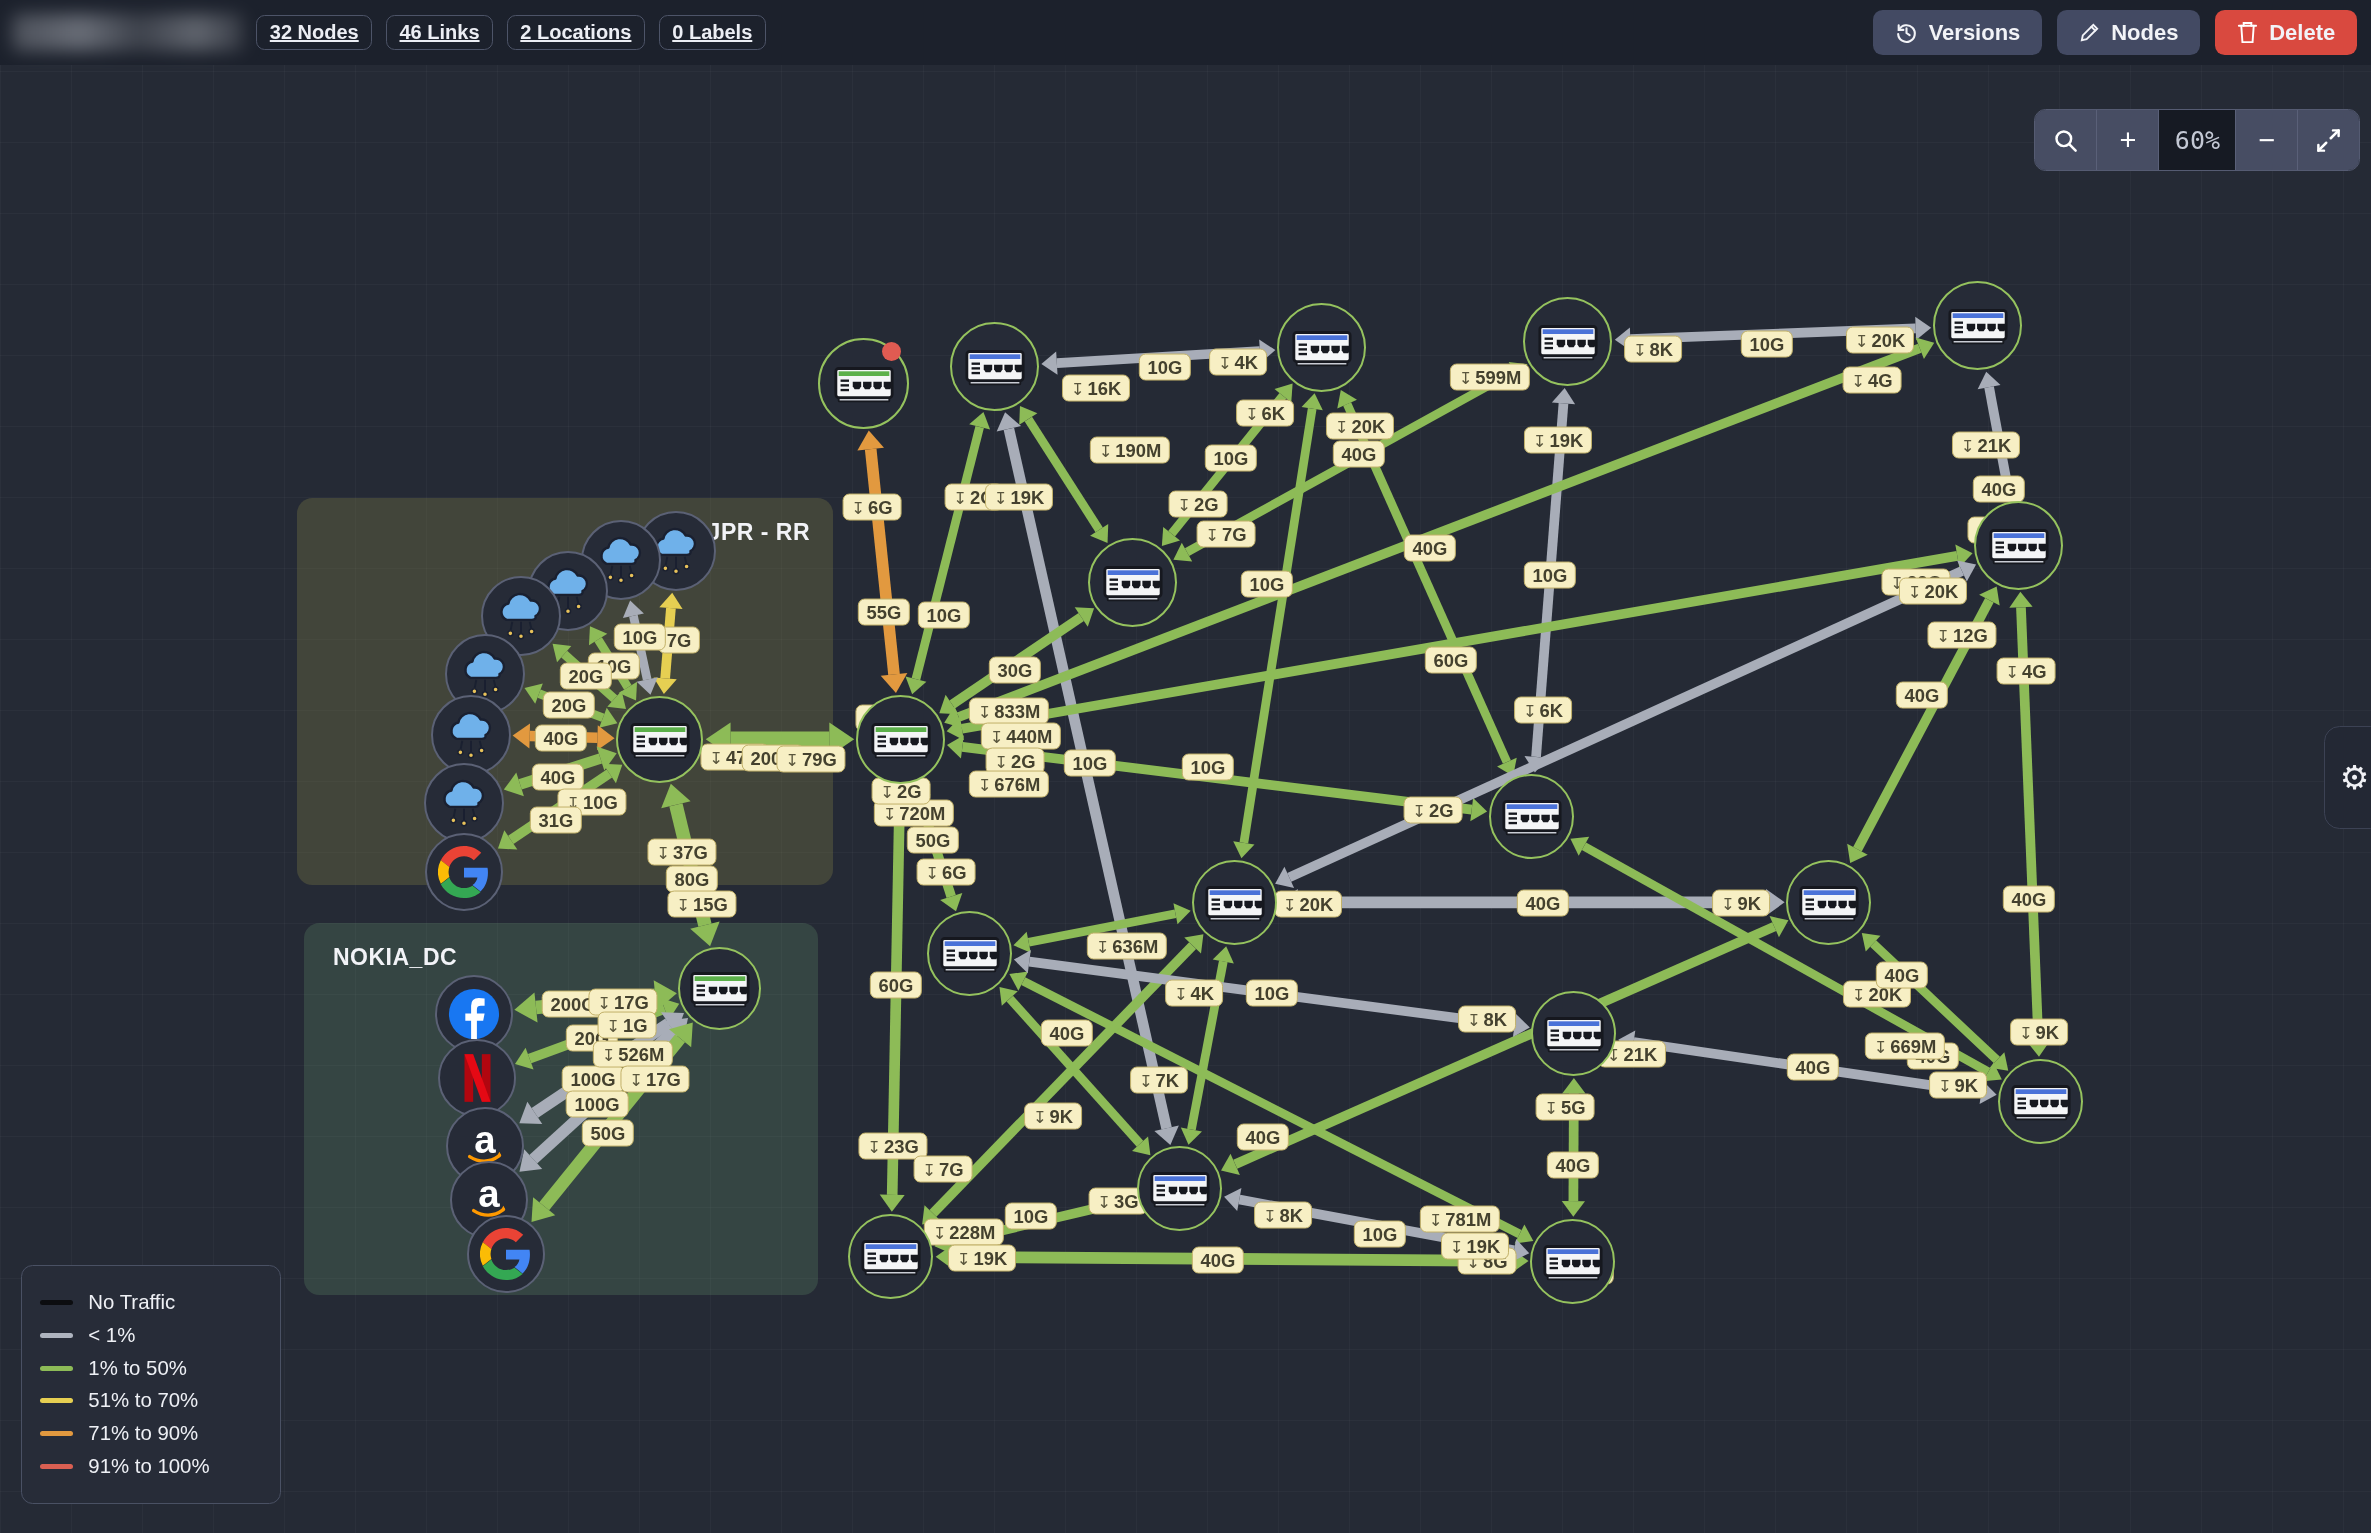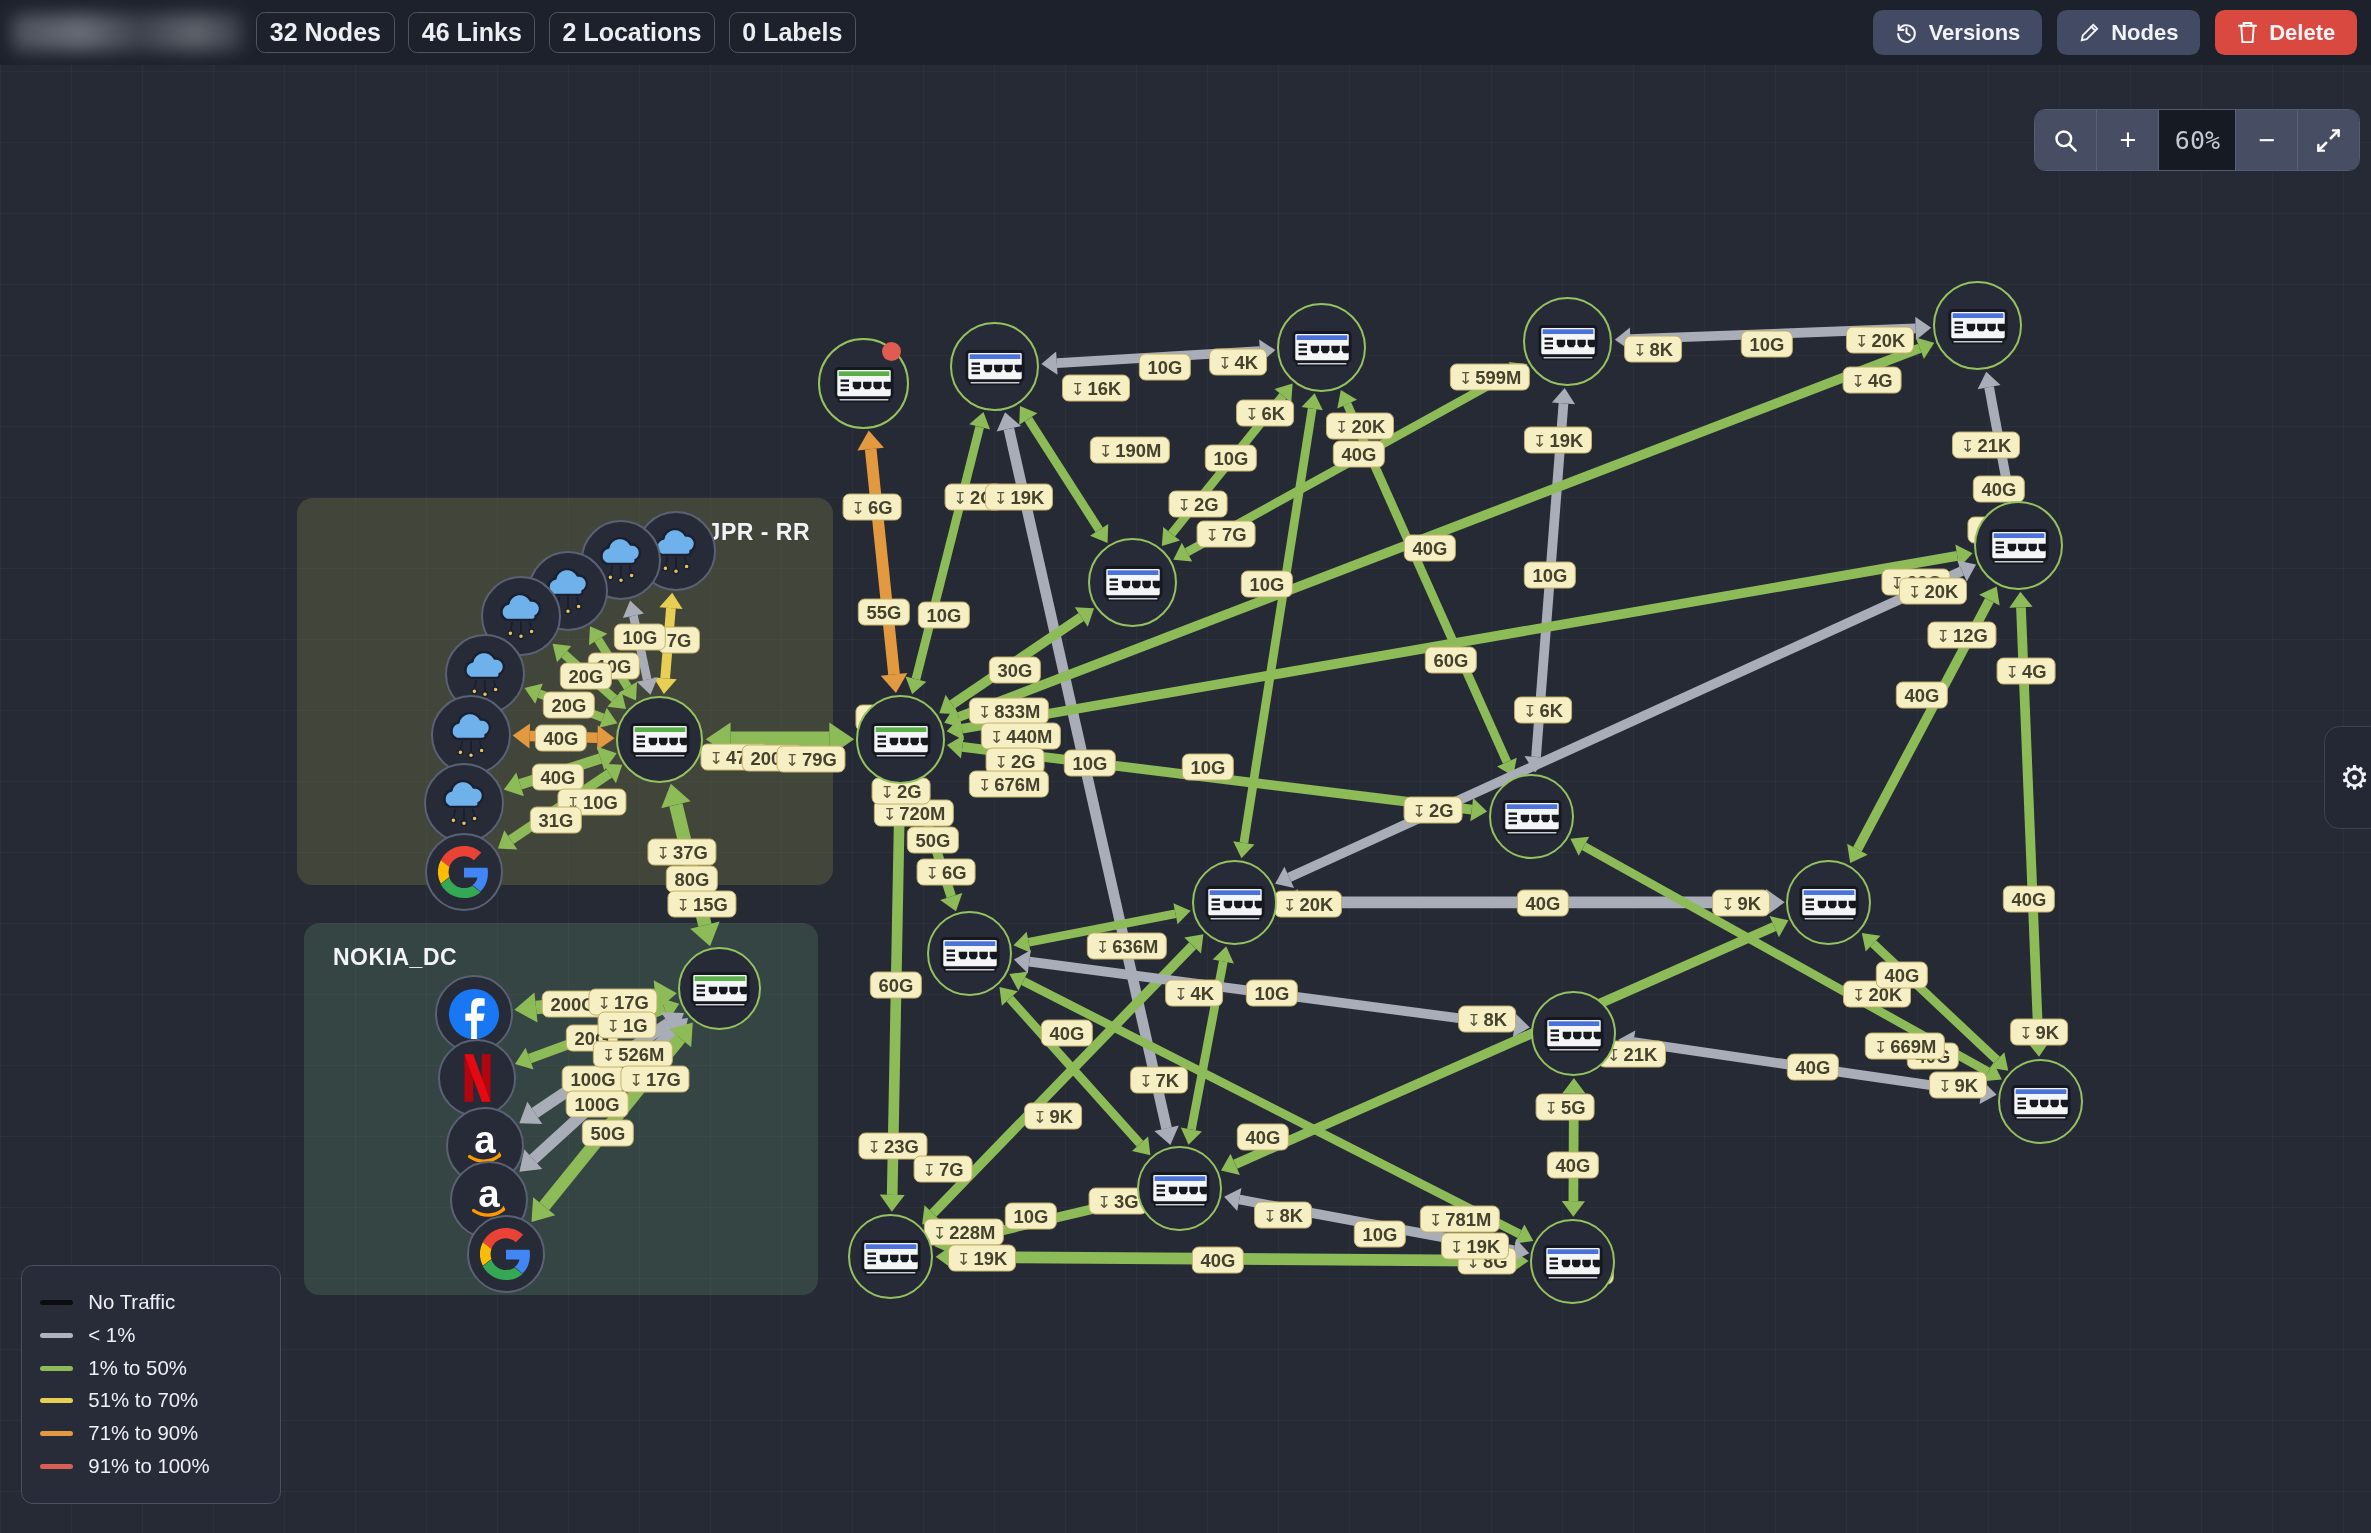--- a/index.html
+++ b/index.html
@@ -3,21 +3,21 @@
 <meta charset="utf-8">
 <style>
   html,body{margin:0;padding:0;background:#1a1e28;font-family:"Liberation Sans",sans-serif;}
   #stage{position:relative;width:2372px;height:1533px;overflow:hidden;background:#252a35;}
   
   #topbar{position:absolute;left:0;top:0;width:100%;height:65px;background:#1c212c;display:flex;align-items:center;z-index:50;}
   #title-blur{width:231px;height:37px;margin-left:11.6px;border-radius:5.8px;
     background:linear-gradient(90deg,#6b6f78 0%,#9b9fa8 30%,#545861 55%,#8d9199 80%,#4a4e57 100%);
     filter:blur(8.7px);opacity:.6;}
   .badge{margin-left:13.6px;padding:4.9px 12.6px;border:1.5px solid #4d5468;border-radius:8.7px;
-    color:#eceef4;font-size:25px;font-weight:bold;white-space:nowrap;}
+    color:#eceef4;font-size:20px;font-weight:bold;white-space:nowrap;text-decoration:underline;}
   #topbar-right{margin-left:auto;display:flex;gap:15.5px;margin-right:15.5px;}
   .tbtn{display:flex;align-items:center;gap:9.7px;background:#434a63;color:#f2f3f7;border:none;
     border-radius:9.7px;padding:9.7px 21.3px;font-size:22px;font-weight:bold;font-family:inherit;cursor:pointer;}
   .tbtn.danger{background:#d9493f;}
   .tbtn svg{display:block;}
   
   #zoombar{position:absolute;top:109px;right:11.6px;display:flex;border-radius:11.6px;overflow:hidden;
     border:1px solid #555b72;z-index:40;}
   .zseg{width:61px;height:60px;background:#474d63;color:#fff;display:flex;align-items:center;justify-content:center;
     font-size:29px;border-right:1px solid #5a6078;cursor:pointer;}

